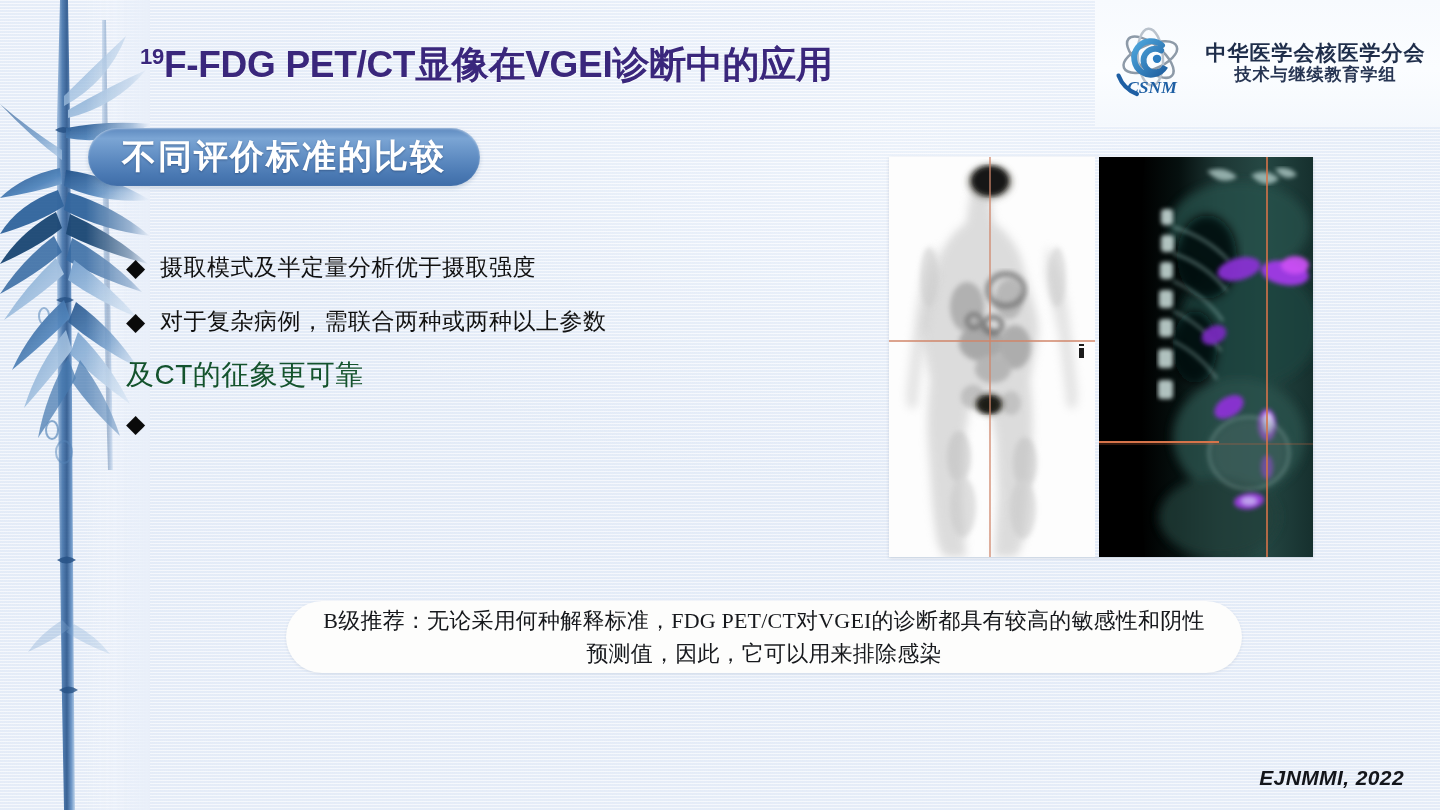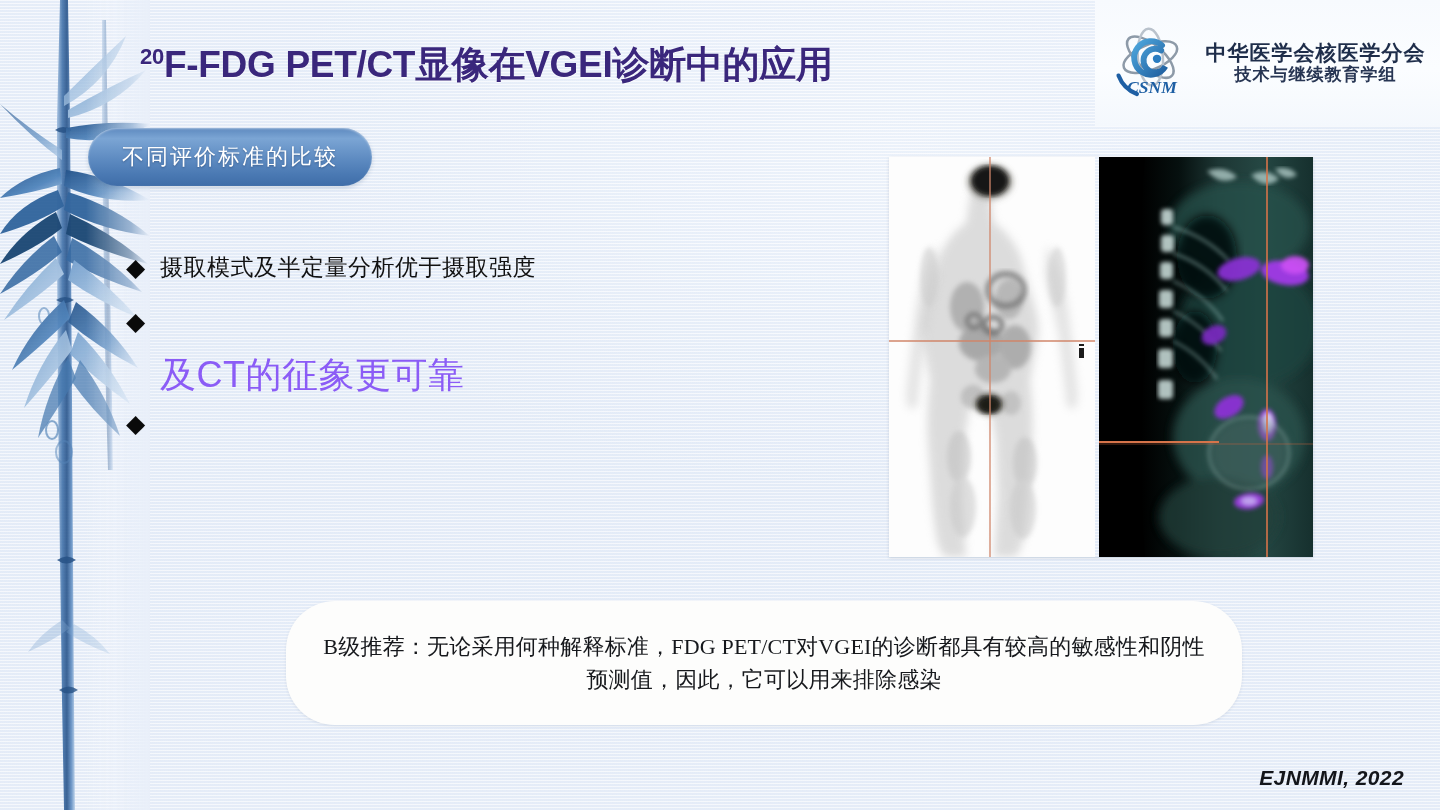--- a/index.html
+++ b/index.html
@@ -122,22 +122,22 @@
         #7ba5d4 18%,
         #5f8cc2 52%,
         #4a79b3 80%,
         #3f6da8 100%);
     box-shadow: inset 0 1px 2px rgba(255,255,255,0.45),
                 0 2px 4px rgba(40,70,110,0.18);
     z-index: 5;
   }
   #subtitle-pill .label {
     color: #ffffff;
-    font-size: 22px;
-    font-weight: normal;
+    font-size: 34px;
+    font-weight: bold;
     letter-spacing: 2px;
     text-shadow: 0 1px 2px rgba(30,55,95,0.45);
     white-space: nowrap;
   }
 
   
   #bullets {
     position: absolute;
     left: 126px;
     top: 243px;
@@ -158,24 +158,23 @@
     text-align: left;
   }
   .bullet-text {
     font-size: 23px;
     line-height: 48px;
     color: #111111;
     letter-spacing: 0.5px;
     white-space: nowrap;
   }
   .bullet-sub {
-    margin-left: 34px;
-    font-size: 36px;
+    font-size: 28px;
     line-height: 48px;
-    color: #8b5cf6;
+    color: #14532d;
     letter-spacing: 0.5px;
     white-space: nowrap;
   }
 
   
   #img-row {
     position: absolute;
     left: 889px;
     top: 157px;
     width: 424px;
@@ -188,21 +187,21 @@
   .scan { position: relative; overflow: hidden; }
   #pet-mip { width: 206px; height: 400px; background: #fdfdfd; }
   #pet-ct  { width: 214px; height: 400px; background: #000000; }
 
   
   #caption-box {
     position: absolute;
     left: 286px;
     top: 601px;
     width: 956px;
-    height: 124px;
+    height: 72px;
     background: #fdfdfc;
     border-radius: 49px;
     display: flex;
     align-items: center;
     justify-content: center;
     padding: 10px 34px;
     z-index: 5;
     box-shadow: 0 1px 3px rgba(50,70,100,0.10);
   }
   #caption-text {
@@ -327,35 +326,36 @@
 
       <text x="50" y="79" text-anchor="middle" font-family="'Liberation Serif', serif" font-size="21" font-weight="bold" font-style="italic" fill="#1e5fa4">CSNM</text>
       <path d="M10 58 q6 16 22 22" fill="none" stroke="#1e5fa4" stroke-width="5" stroke-linecap="round"></path>
     </svg>
     <div id="logo-text">
       <div class="logo-line1">中华医学会核医学分会</div>
       <div class="logo-line2">技术与继续教育学组</div>
     </div>
   </div>
 
-  <h1 id="title"><span class="sup">20</span><span>F-FDG PET/CT显像在VGEI诊断中的应用</span></h1>
+  <h1 id="title"><span class="sup">19</span><span>F-FDG PET/CT显像在VGEI诊断中的应用</span></h1>
 
   <div id="subtitle-pill">
     <span class="label">不同评价标准的比较</span>
   </div>
 
   <div id="bullets">
 
     <div class="bullet-row">
       <span class="bullet-marker">◆</span>
       <span class="bullet-text">摄取模式及半定量分析优于摄取强度</span>
     </div>
 
     <div class="bullet-row">
       <span class="bullet-marker">◆</span>
+      <span class="bullet-text">对于复杂病例，需联合两种或两种以上参数</span>
     </div>
     <div class="bullet-sub">及CT的征象更可靠</div>
 
     <div class="bullet-row">
       <span class="bullet-marker">◆</span>
     </div>
   </div>
 
   <div id="img-row">
 

